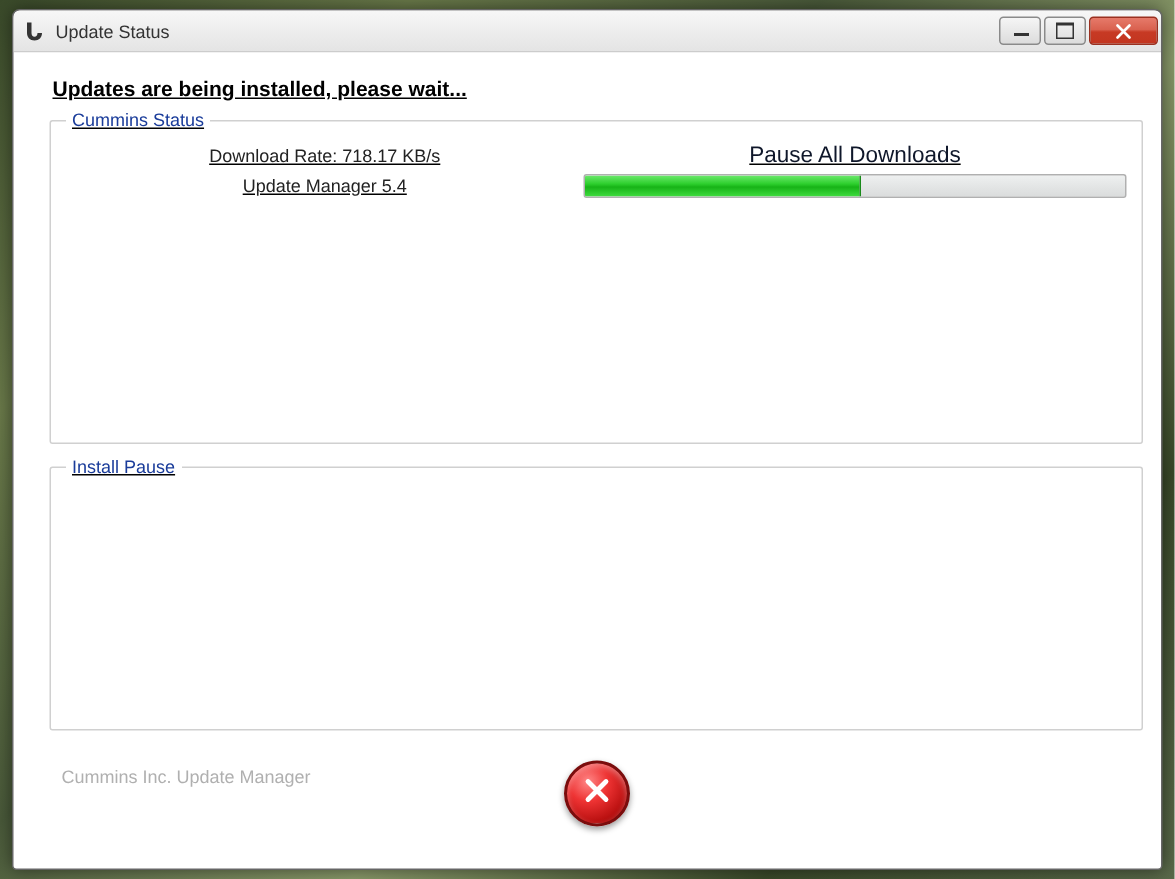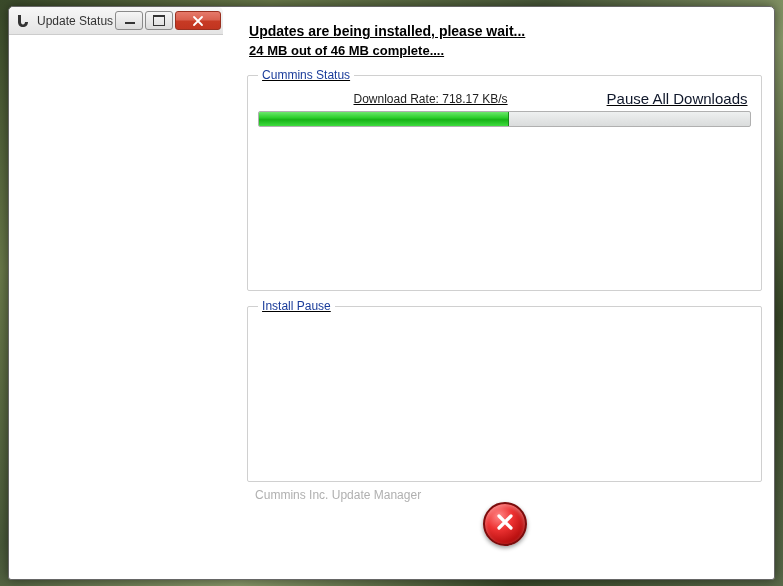--- a/index.html
+++ b/index.html
@@ -5,21 +5,21 @@
   * { box-sizing: border-box; margin: 0; padding: 0; }
   html, body { width: 783px; height: 586px; overflow: hidden; font-family: "Segoe UI", Tahoma, sans-serif; }
   body {
     background: linear-gradient(135deg, #3a4a2a 0%, #6a7a4a 20%, #4a5a3a 40%, #8a9a6a 60%, #3a4a2a 80%, #5a6a4a 100%);
     display: flex; align-items: center; justify-content: center;
   }
   .window {
     width: 767px; height: 574px; background: #fff;
     border: 1px solid #666; border-radius: 5px 5px 3px 3px;
     box-shadow: 0 0 12px rgba(0,0,0,0.5);
-    display: flex; flex-direction: row;
+    display: flex; flex-direction: column;
     position: relative;
   }
   .titlebar {
     height: 28px; background: linear-gradient(to bottom, #f7f7f7, #e4e4e4);
     border-bottom: 1px solid #ccc; border-radius: 5px 5px 0 0;
     display: flex; align-items: center; padding: 0 2px 0 6px;
   }
   .app-icon {
     width: 16px; height: 16px; margin-right: 6px;
     display: flex; align-items: center; justify-content: center;
@@ -74,21 +74,21 @@
     background: linear-gradient(to bottom, #6be86b 0%, #2dcf2d 40%, #17b317 55%, #3fdc3f 100%);
     border-right: 1px solid #1a8a1a;
   }
 
   .install-body { min-height: 150px; }
 
   .footer {
     padding: 6px 8px 0 8px; display: flex; align-items: flex-end;
     position: relative; height: 54px;
   }
-  .footer-text { font-size: 12px; color: #b0b0b0; position: absolute; left: 8px; top: 2px; }
+  .footer-text { font-size: 12px; color: #b0b0b0; position: absolute; left: 8px; top: 20px; }
   .cancel-btn {
     position: absolute; left: 50%; transform: translateX(-50%); bottom: -6px;
     width: 44px; height: 44px; border-radius: 50%;
     background: radial-gradient(circle at 35% 30%, #f88 0%, #e33 35%, #b11 70%, #800 100%);
     border: 2px solid #7a0d0d; box-shadow: 0 2px 4px rgba(0,0,0,0.4), inset 0 2px 4px rgba(255,255,255,0.4);
     display: flex; align-items: center; justify-content: center;
   }
   .cancel-btn svg { width: 22px; height: 22px; }
 </style>
 </head>
@@ -109,30 +109,30 @@
       <div class="win-btn close">
         <svg viewBox="0 0 12 12">
             <path d="M2 2 L10 10 M10 2 L2 10" stroke="#fff" stroke-width="1.8" stroke-linecap="round"></path>
           </svg>
       </div>
     </div>
   </div>
 
   <div class="client">
     <div class="heading">Updates are being installed, please wait...</div>
-    <div class="subheading">24 MB out of 46 MB complete....</div>
 
     <fieldset class="group">
       <legend>Cummins Status</legend>
       <div class="download-body">
         <div class="dl-row1">
           <div class="dl-left">Download Rate: 718.17 KB/s</div>
           <div class="dl-right">Pause All Downloads</div>
         </div>
         <div class="dl-row2">
+          <div class="dl-left">Update Manager 5.4</div>
           <div class="progress">
             <div class="progress-fill" style="width:51%"></div>
           </div>
         </div>
       </div>
     </fieldset>
 
     <fieldset class="group">
       <legend>Install Pause</legend>
       <div class="install-body"></div>

